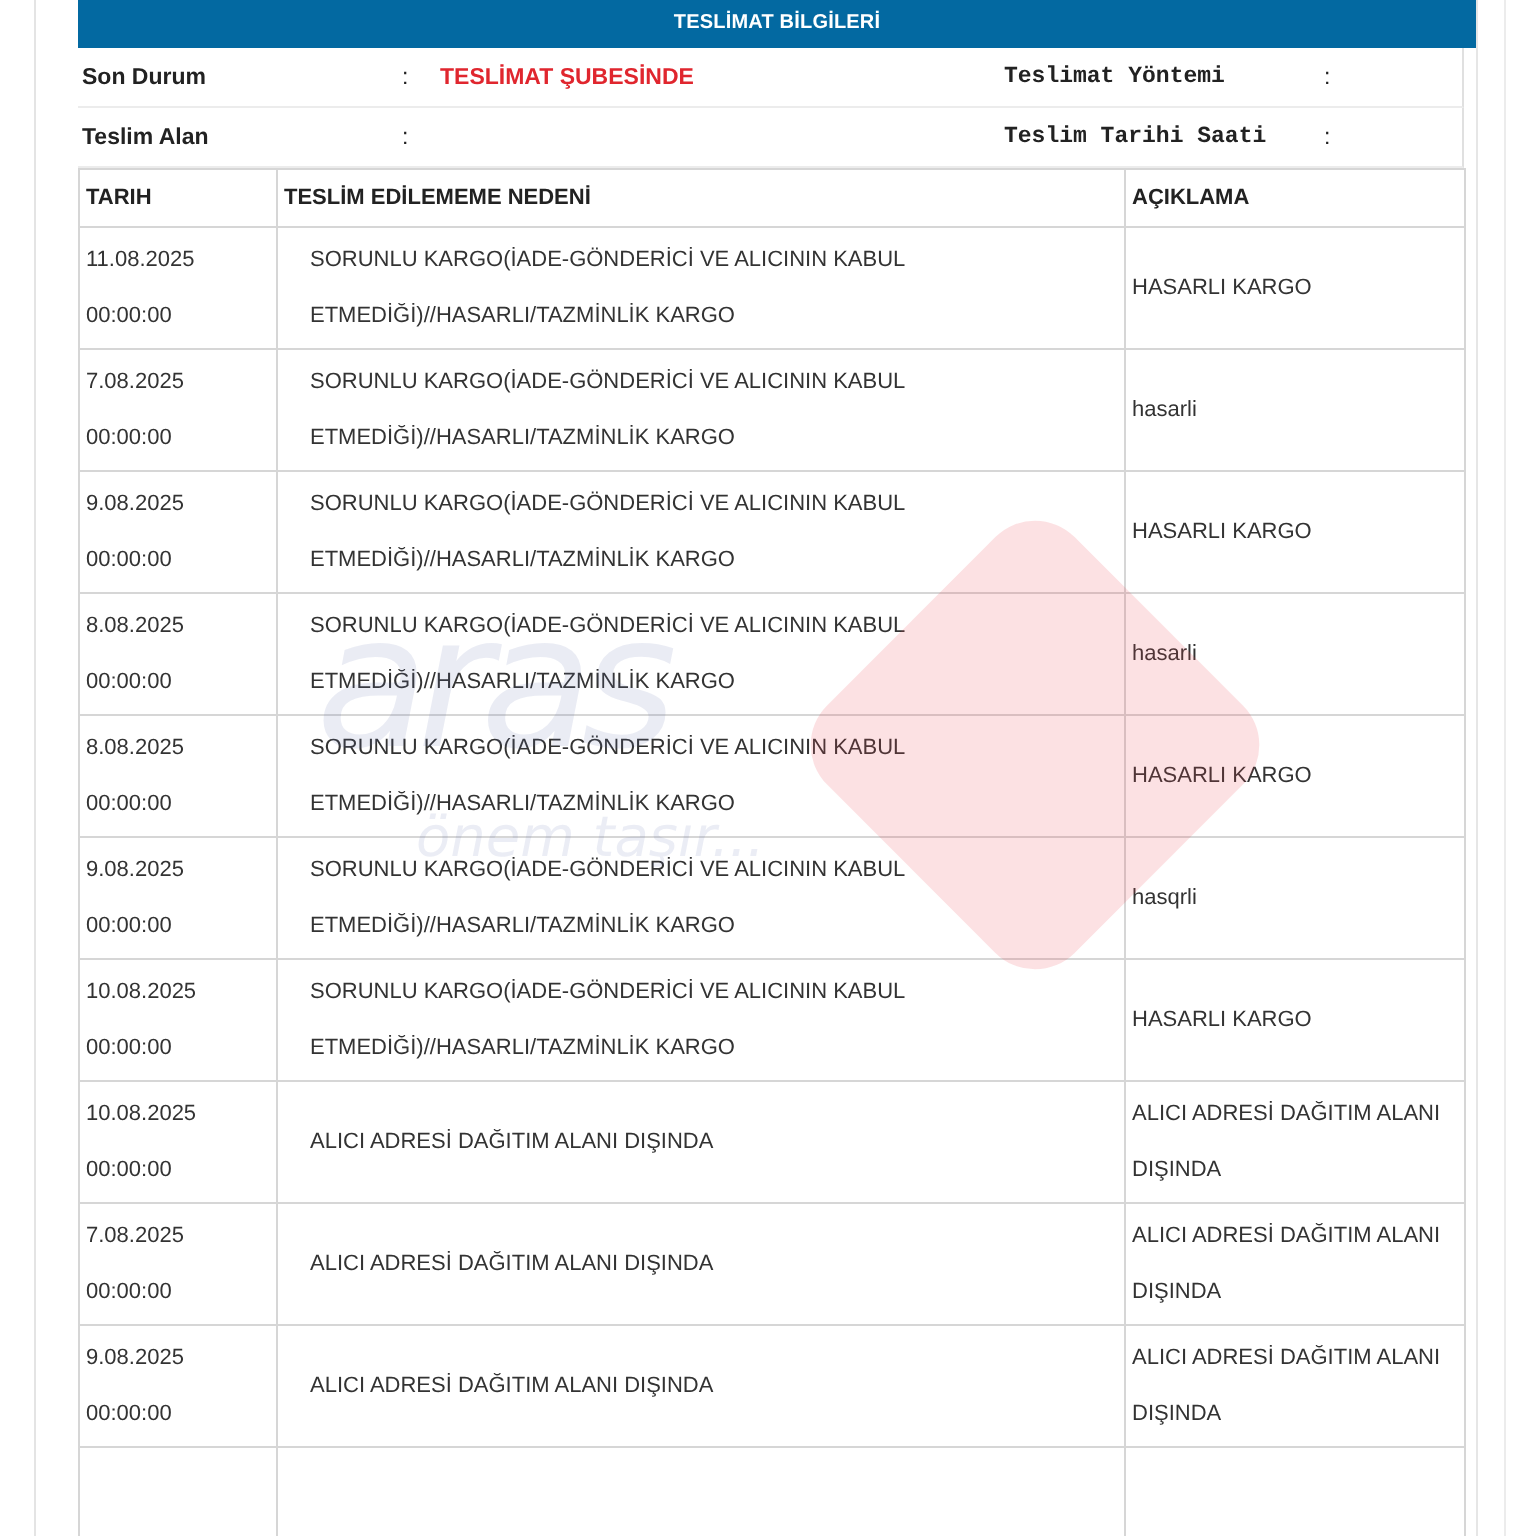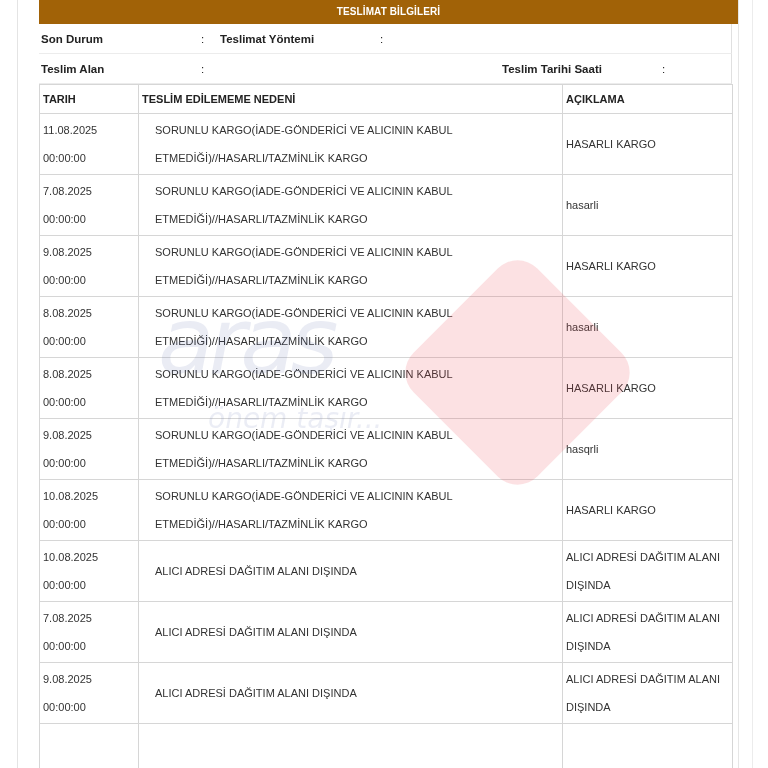--- a/index.html
+++ b/index.html
@@ -6,34 +6,34 @@
     html, body { width: 768px; height: 768px; overflow: hidden; background: #ffffff; }
     body { font-family: "Liberation Sans", "DejaVu Sans", sans-serif; color: #222; position: relative; }
 
     .page-edge-left { position: absolute; left: 17px; top: 0; width: 1px; height: 768px; background: #e4e4e4; }
     .page-edge-right1 { position: absolute; left: 738px; top: 0; width: 1px; height: 768px; background: #e6e6e6; }
     .page-edge-right2 { position: absolute; left: 752px; top: 0; width: 1px; height: 768px; background: #ececec; }
 
     .wrap { position: absolute; left: 39px; top: 0; width: 699px; }
 
     .band {
-      height: 29px; background: #a16207; color: #ffffff;
+      height: 29px; background: #0369a1; color: #ffffff;
       font-size: 10px; font-weight: bold; text-align: center; line-height: 24px;
       letter-spacing: 0.1px;
     }
     .band.first { height: 24px; }
 
     .info-row {
       height: 30px; display: flex; align-items: center; font-size: 11.5px;
       border-bottom: 1px solid #ececec; border-right: 1px solid #e0e0e0; width: 693px;
     }
     .info-row .lbl { width: 162px; font-weight: bold; color: #222; padding-left: 2px; }
     .info-row .colon { width: 19px; color: #222; }
     .info-row .val { width: 282px; font-weight: bold; color: #e0262e; }
-    .info-row .lbl2 { width: 160px; font-weight: bold; color: #222; }
+    .info-row .lbl2 { width: 160px; font-weight: bold; color: #222; font-family: Liberation Mono, monospace; }
     .info-row .colon2 { width: 40px; color: #222; }
 
     table { border-collapse: collapse; width: 693px; table-layout: fixed; }
     td, th { border: 1px solid #d6d6d6; vertical-align: middle; font-size: 11px; color: #333; }
     th { height: 29px; text-align: left; font-weight: bold; color: #222; padding-left: 3px; font-size: 11px; }
     td { height: 61px; padding-left: 3px; line-height: 28px; margin-left: 40px; }
     col.c1 { width: 99px; } col.c2 { width: 424px; } col.c3 { width: 170px; }
     .date-line, .time-line { display: block; line-height: 28px; }
     .reason { line-height: 28px; padding-left: 16px; }
     .desc { line-height: 28px; }
@@ -58,20 +58,21 @@
 <div class="page-edge-left"></div>
 <div class="page-edge-right1"></div>
 <div class="page-edge-right2"></div>
 
 <div class="wrap">
   <div class="band first">TESLİMAT BİLGİLERİ</div>
 
   <div class="info-row">
     <span class="lbl">Son Durum</span>
     <span class="colon">:</span>
+    <span class="val">TESLİMAT ŞUBESİNDE</span>
     <span class="lbl2">Teslimat Yöntemi</span>
     <span class="colon2">:</span>
   </div>
 
   <div class="info-row">
     <span class="lbl">Teslim Alan</span>
     <span class="colon">:</span>
     <span class="val"></span>
     <span class="lbl2">Teslim Tarihi Saati</span>
     <span class="colon2">:</span>

